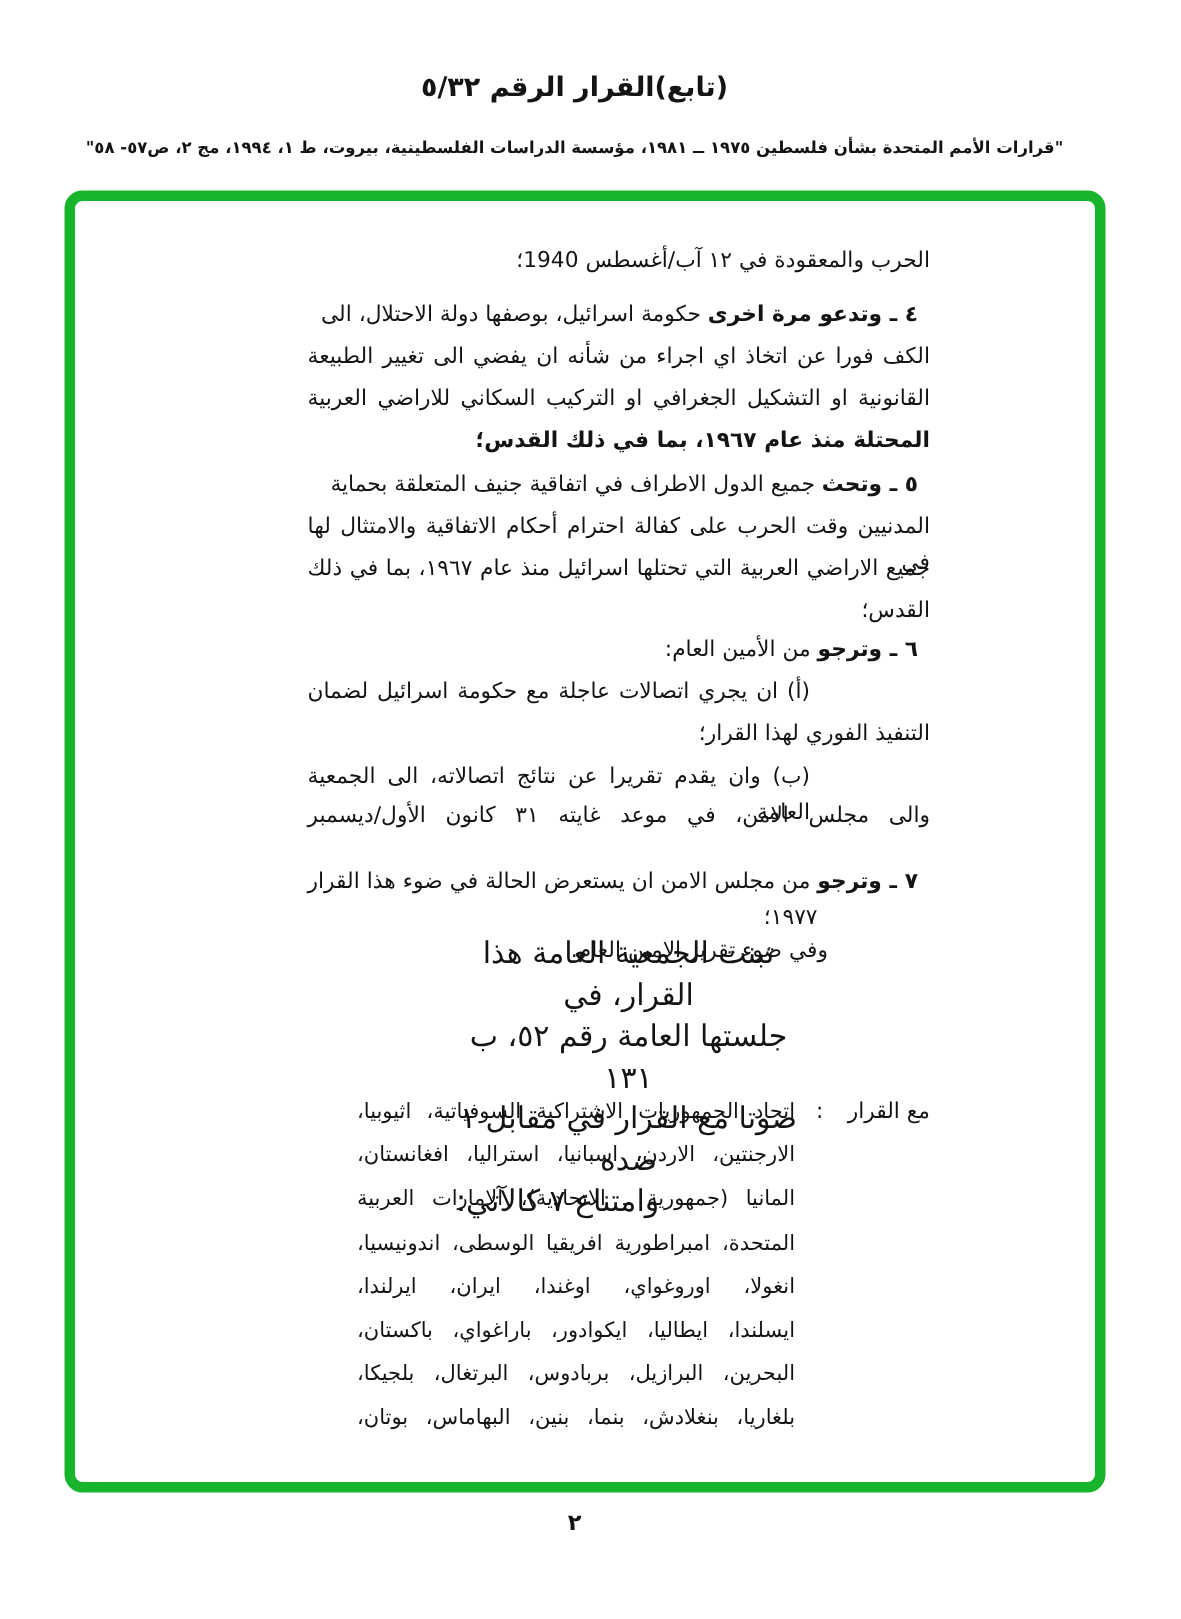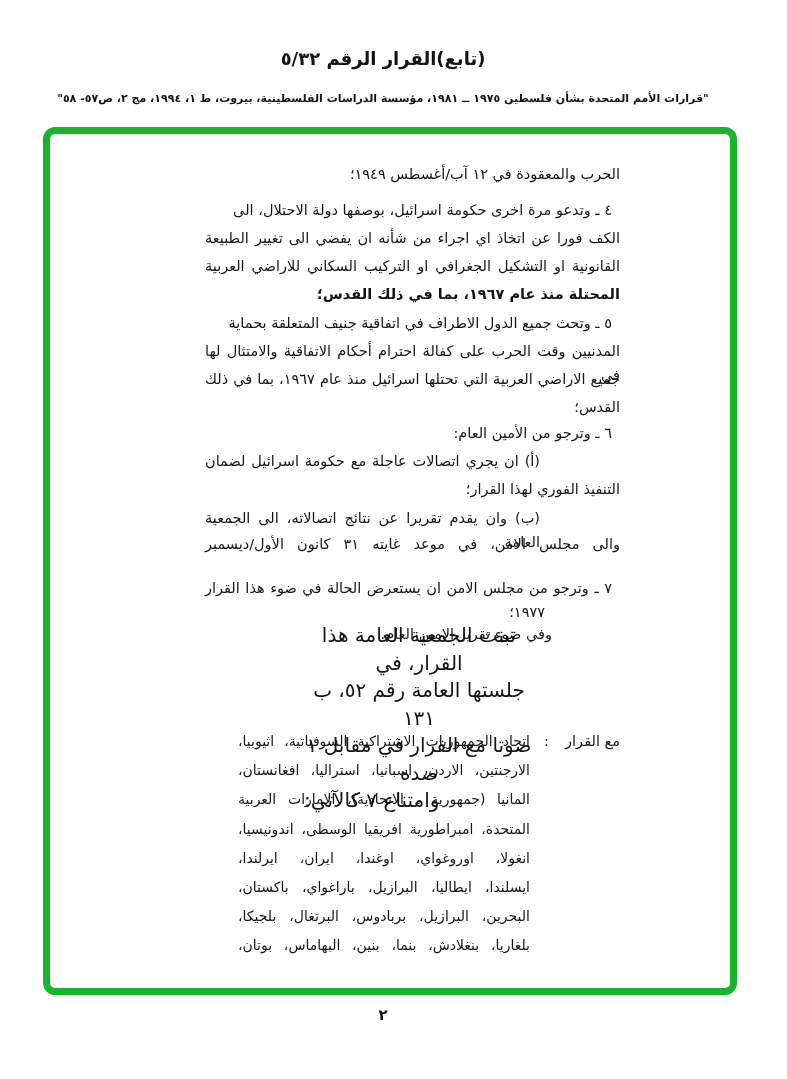--- a/index.html
+++ b/index.html
@@ -34,21 +34,21 @@
     width:415px;height:1079px;
     direction:rtl;
   }
   .t-line{
     position:absolute;right:0;width:100%;
     box-sizing:border-box;
     font-size:14.5px;line-height:24px;
   }
   .t-line.right{text-align:right;white-space:nowrap;}
   .t-line.justify{text-align:justify;text-align-last:justify;}
-  .b{font-weight:normal;}
+  .b{font-weight:bold;}
   .adoption{
     position:absolute;right:232px;top:622px;width:230px;
     direction:rtl;font-size:20px;line-height:27.5px;
   }
   .n-line.center{text-align:center;}
   .n-line.left{text-align:left;}
   .voting{
     position:absolute;left:205px;top:727px;width:415px;
     direction:rtl;display:flex;align-items:flex-start;gap:14px;
   }
@@ -71,21 +71,21 @@
 
 <div class="page">
 
   <div class="title">(تابع)القرار الرقم  ٥/٣٢</div>
 
   <div class="citation">"قرارات الأمم المتحدة بشأن فلسطين ١٩٧٥ ــ ١٩٨١، مؤسسة الدراسات الفلسطينية، بيروت، ط ١، ١٩٩٤، مج ٢، ص٥٧- ٥٨"</div>
 
   <div class="green-box" style="border-color: rgb(23, 180, 44);"></div>
 
   <div class="body-col" id="bodyLines">
-      <div class="t-line right" style="top: 162px;"><span>الحرب والمعقودة في ١٢ آب/أغسطس ١٩٤٩؛</span></div>
+      <div class="t-line right" style="top: 162px;"><span>الحرب والمعقودة في ١٢ آب/أغسطس 1940؛</span></div>
       <div class="t-line right" style="top: 198px; padding-right: 8px;"><span class="b">٤ ـ وتدعو مرة اخرى</span><span> حكومة اسرائيل، بوصفها دولة الاحتلال، الى</span></div>
       <div class="t-line justify" style="top: 226px;"><span>الكف فورا عن اتخاذ اي اجراء من شأنه ان يفضي الى تغيير الطبيعة</span></div>
       <div class="t-line justify" style="top: 254px;"><span>القانونية او التشكيل الجغرافي او التركيب السكاني للاراضي العربية</span></div>
       <div class="t-line right" style="top: 282px; font-weight: bold;"><span>المحتلة منذ عام ١٩٦٧، بما في ذلك القدس؛</span></div>
       <div class="t-line right" style="top: 311px; padding-right: 8px;"><span class="b">٥ ـ وتحث</span><span> جميع الدول الاطراف في اتفاقية جنيف المتعلقة بحماية</span></div>
       <div class="t-line justify" style="top: 339px;"><span>المدنيين وقت الحرب على كفالة احترام أحكام الاتفاقية والامتثال لها في</span></div>
       <div class="t-line justify" style="top: 367px;"><span>جميع الاراضي العربية التي تحتلها اسرائيل منذ عام ١٩٦٧، بما في ذلك</span></div>
       <div class="t-line right" style="top: 395px;"><span>القدس؛</span></div>
       <div class="t-line right" style="top: 421px; padding-right: 8px;"><span class="b">٦ ـ وترجو</span><span> من الأمين العام:</span></div>
       <div class="t-line justify" style="top: 449px; padding-right: 80px;"><span>(أ) ان يجري اتصالات عاجلة مع حكومة اسرائيل لضمان</span></div>
@@ -108,21 +108,21 @@
     <div class="vote-label-col">
       <span>مع القرار</span>
       <span>:</span>
     </div>
     <div class="vote-list" id="voteList">
         <div class="v-line">اتحاد الجمهوريات الاشتراكية السوفياتية، اثيوبيا،</div>
         <div class="v-line">الارجنتين، الاردن، اسبانيا، استراليا، افغانستان،</div>
         <div class="v-line">المانيا (جمهورية ـ الاتحادية)، الامارات العربية</div>
         <div class="v-line">المتحدة، امبراطورية افريقيا الوسطى، اندونيسيا،</div>
         <div class="v-line">انغولا، اوروغواي، اوغندا، ايران، ايرلندا،</div>
-        <div class="v-line">ايسلندا، ايطاليا، البرازيل، باراغواي، باكستان،</div>
+        <div class="v-line">ايسلندا، ايطاليا، ايكوادور، باراغواي، باكستان،</div>
         <div class="v-line">البحرين، البرازيل، بربادوس، البرتغال، بلجيكا،</div>
         <div class="v-line">بلغاريا، بنغلادش، بنما، بنين، البهاماس، بوتان،</div>
       </div>
   </div>
 
   <div class="page-number">٢</div>
 
 </div>
 
 </body></html>

